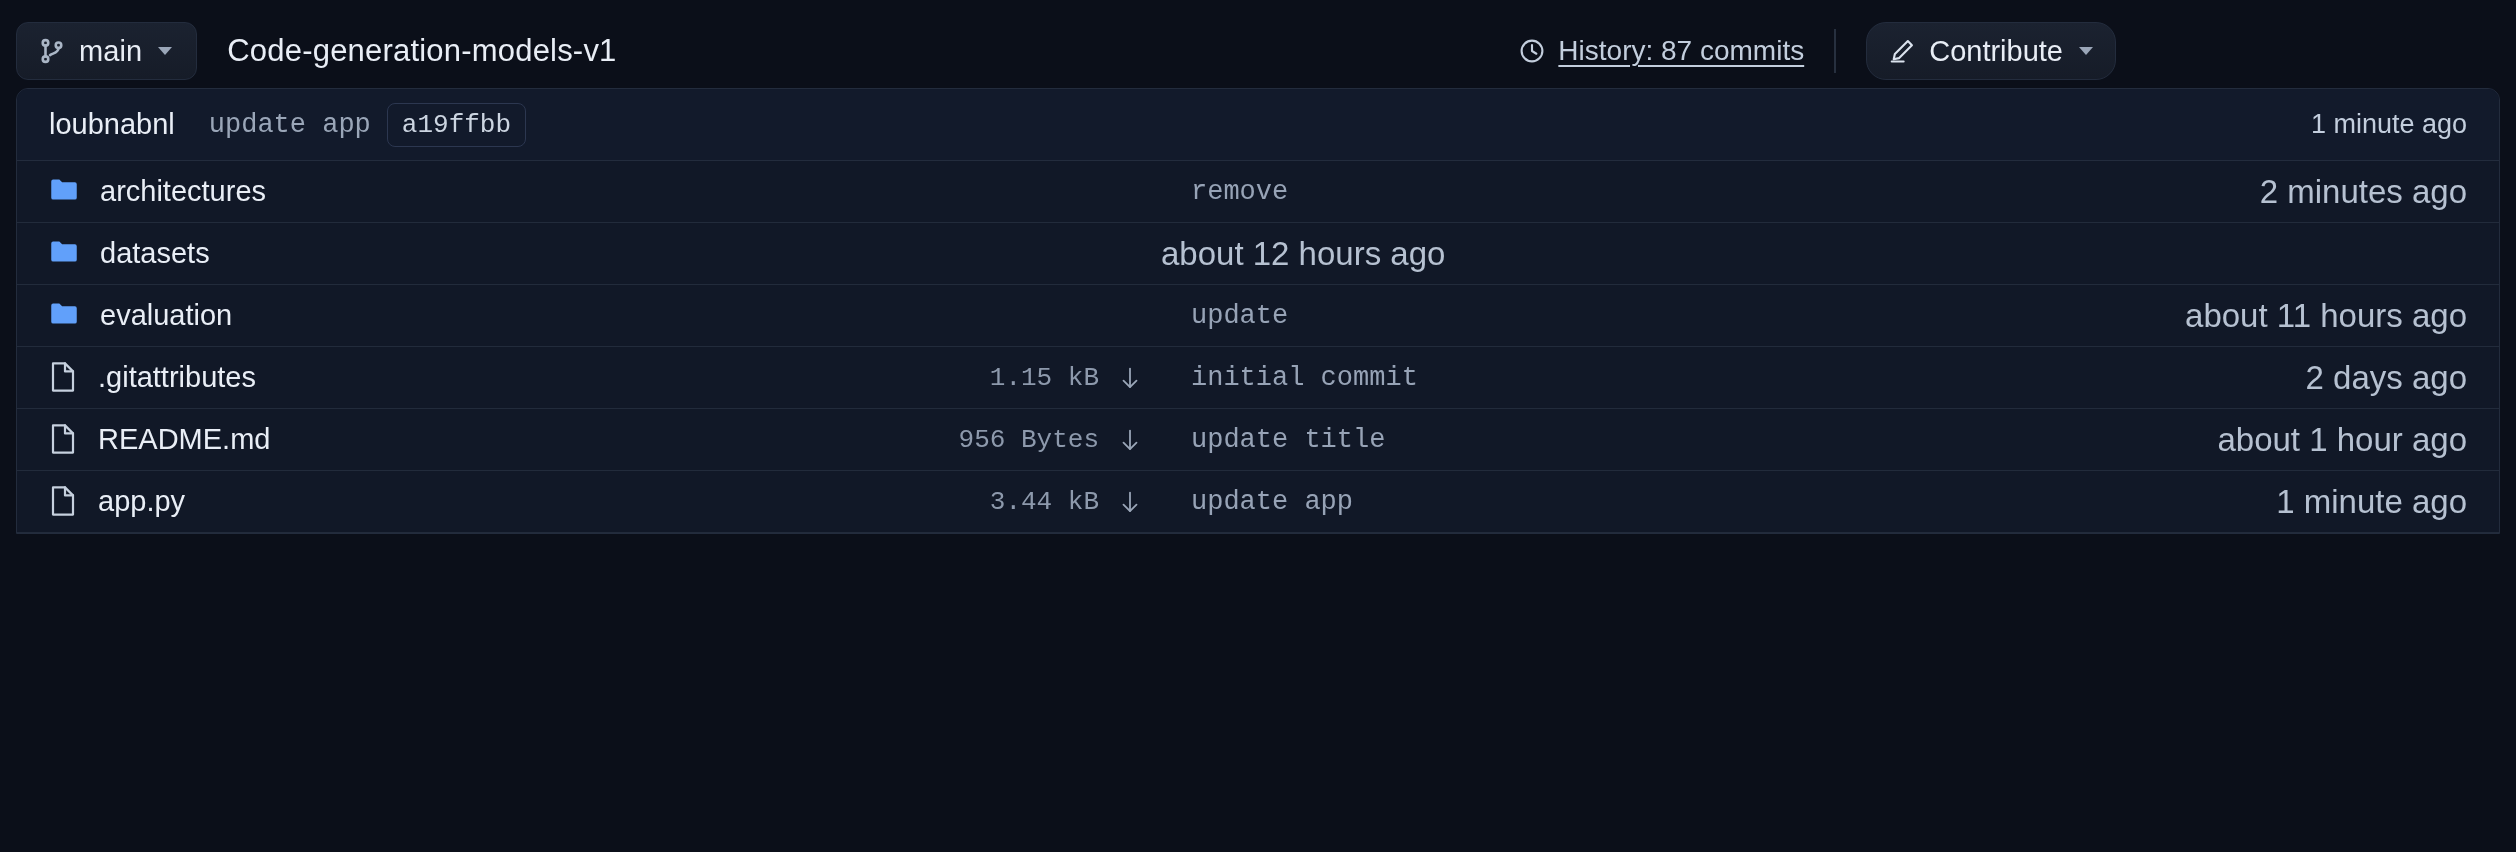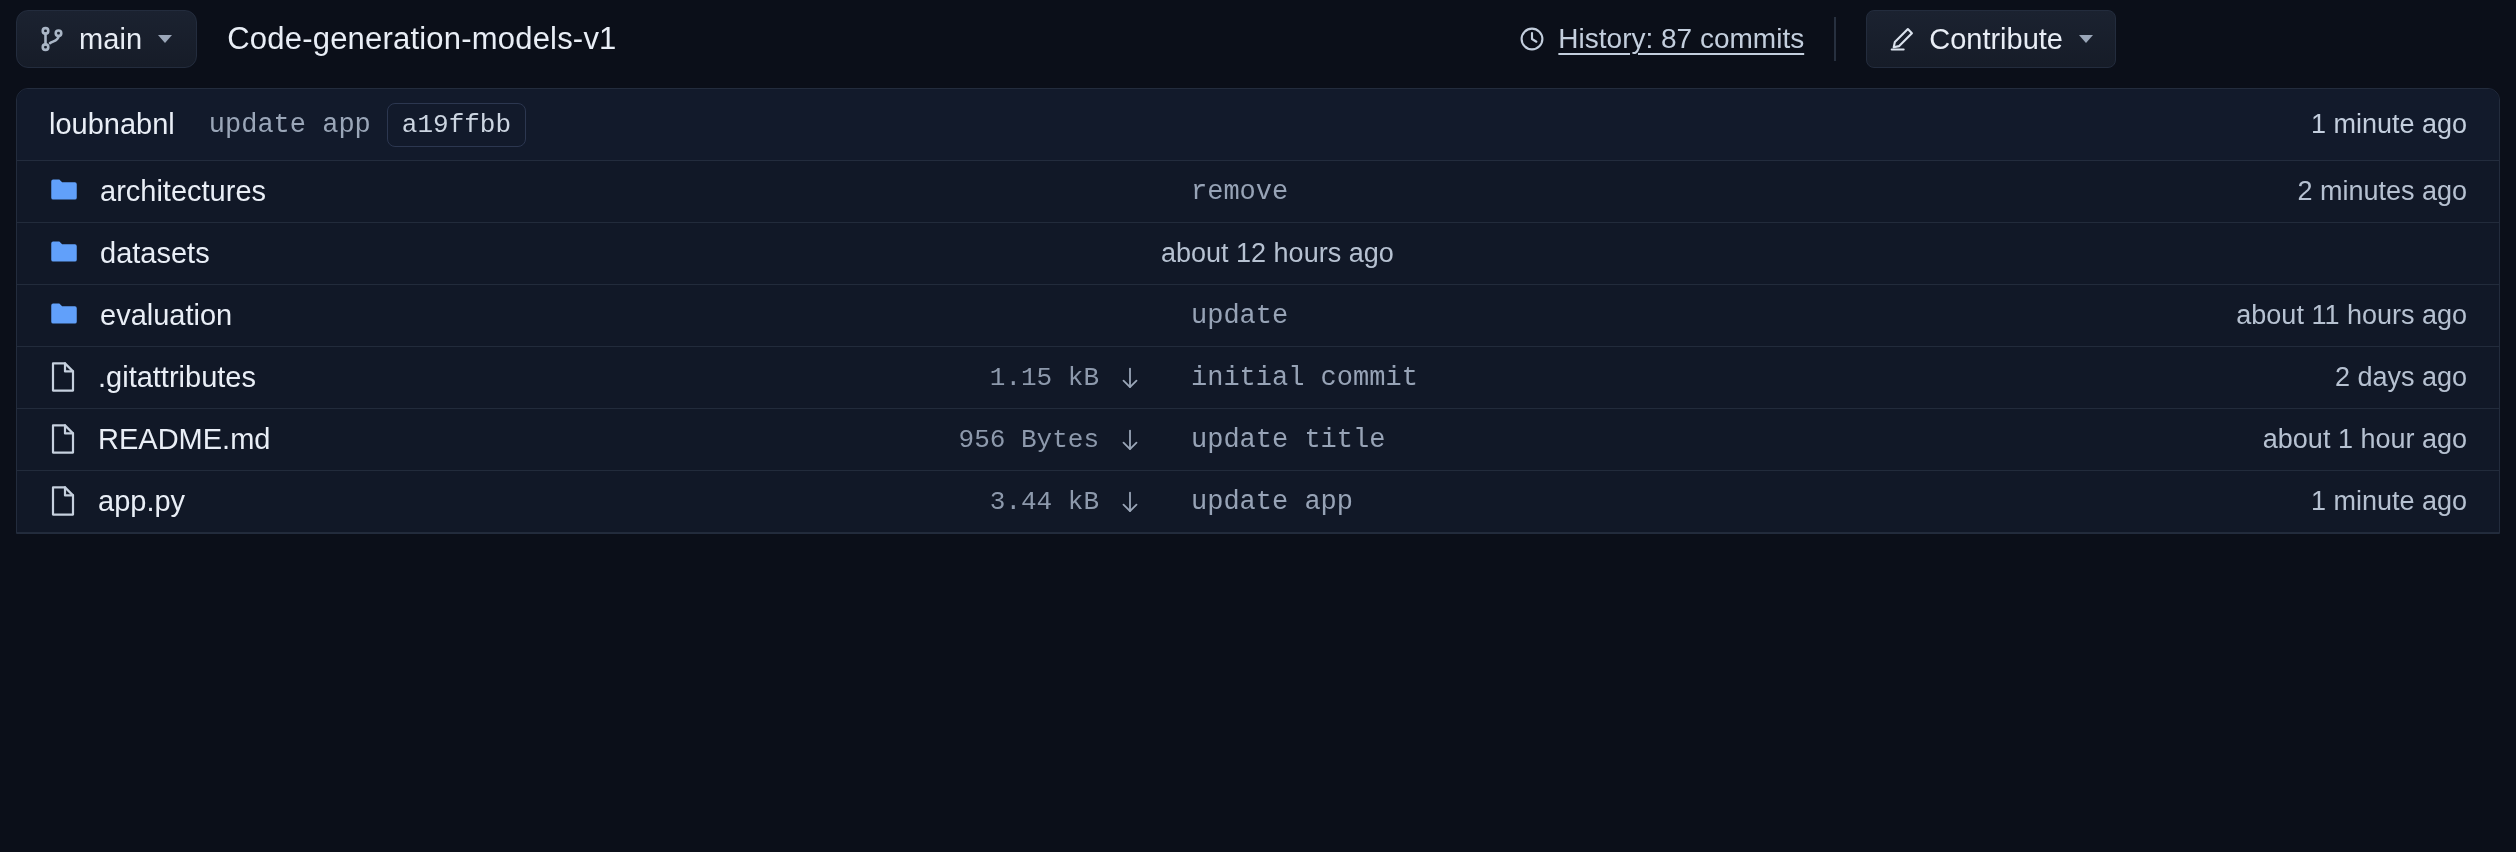--- a/index.html
+++ b/index.html
@@ -15,21 +15,21 @@
   .page {
     position: relative;
     width: 2516px;
     height: 852px;
     background: #0b0f19;
   }
 
   
   .repo-header {
     position: absolute;
-    left: 0; top: 0;
+    left: 0; top: 12px;
     width: 2132px;
     height: 78px;
     display: flex;
     align-items: center;
     padding: 0 16px;
   }
 
   .branch-btn {
     display: flex;
     align-items: center;
@@ -92,21 +92,21 @@
   }
 
   .contribute-btn {
     display: flex;
     align-items: center;
     gap: 14px;
     height: 58px;
     padding: 0 22px;
     background: linear-gradient(180deg, #1b2230 0%, #161c28 100%);
     border: 1px solid #232c3d;
-    border-radius: 8px;
+    border-radius: 20px;
     cursor: pointer;
     color: #e8edf5;
     font-size: 29px;
   }
 
   
   .file-table {
     position: absolute;
     left: 16px;
     top: 88px;
@@ -197,21 +197,21 @@
     font-family: "Liberation Mono", monospace;
     font-size: 27px;
     color: #97a3b6;
     white-space: nowrap;
     cursor: pointer;
   }
 
   .cell-time {
     flex: 0 0 auto;
     text-align: right;
-    font-size: 27px;
+    font-size: 33px;
     color: #b6c1d1;
     white-space: nowrap;
   }
 
   .icon-folder { width: 30px; height: 30px; flex: 0 0 30px; display:block; }
   .icon-file   { width: 28px; height: 32px; flex: 0 0 28px; display:block; }
   .icon-svg    { display: block; }
 </style>
 </head>
 <body>

